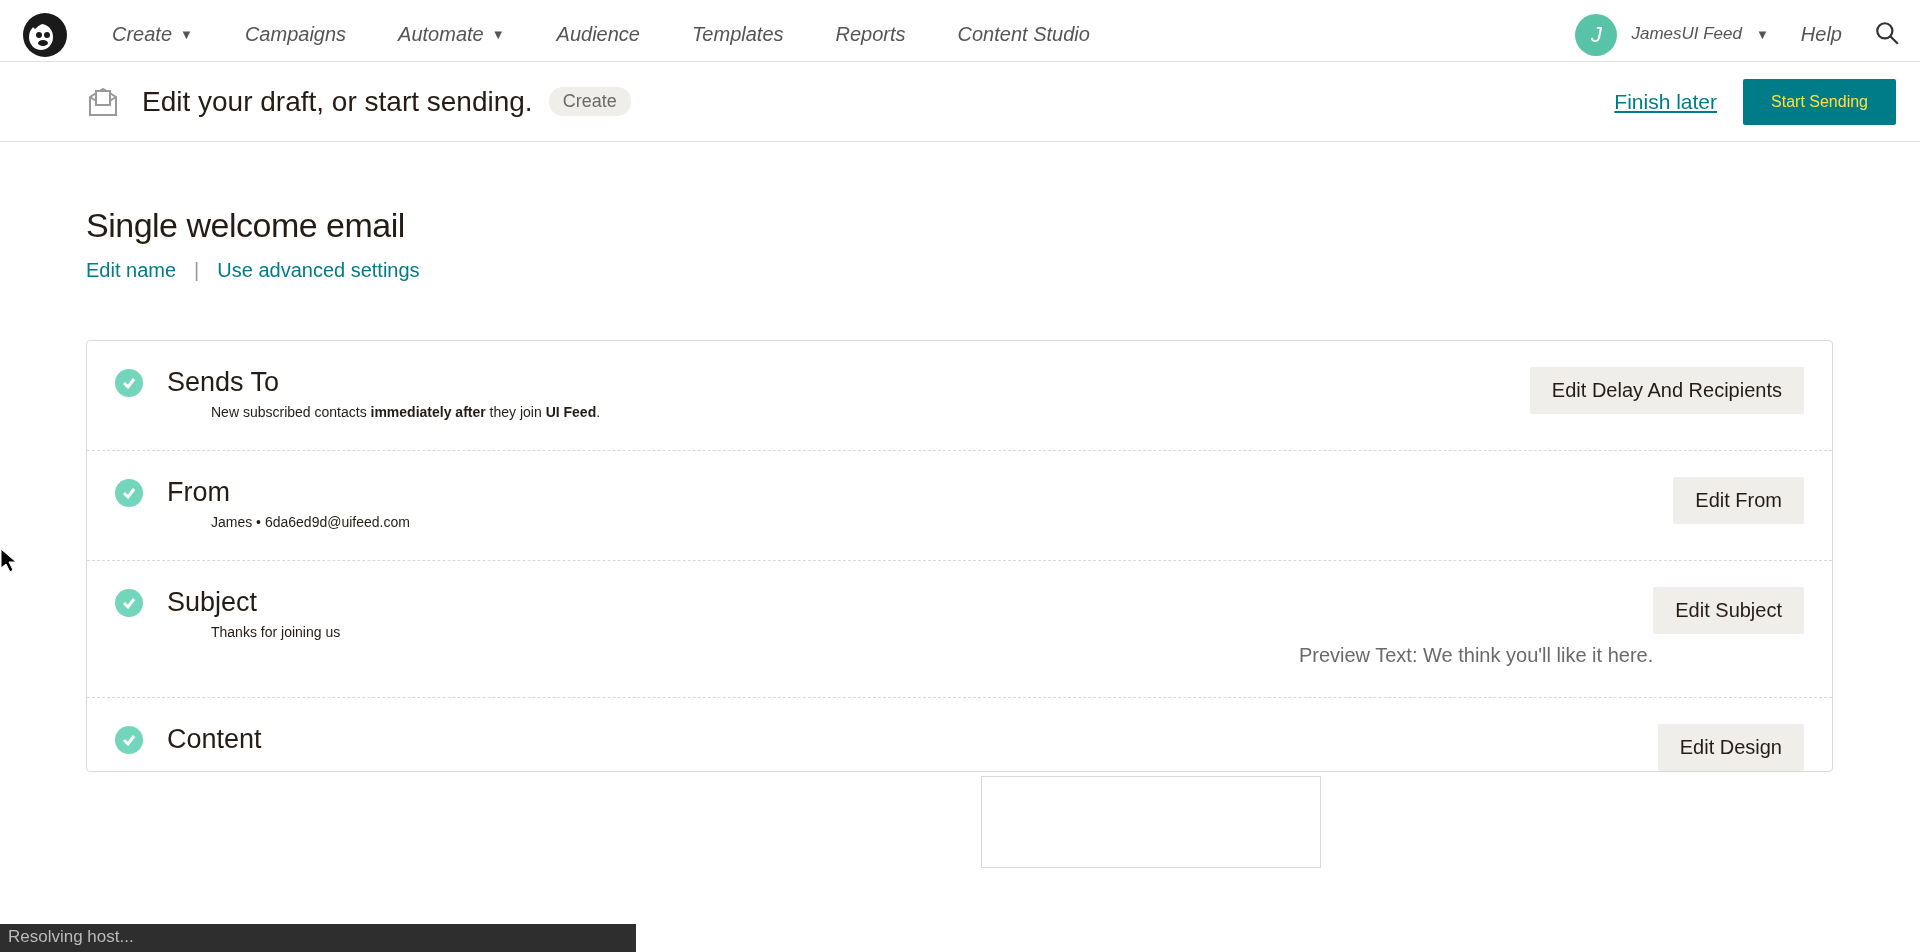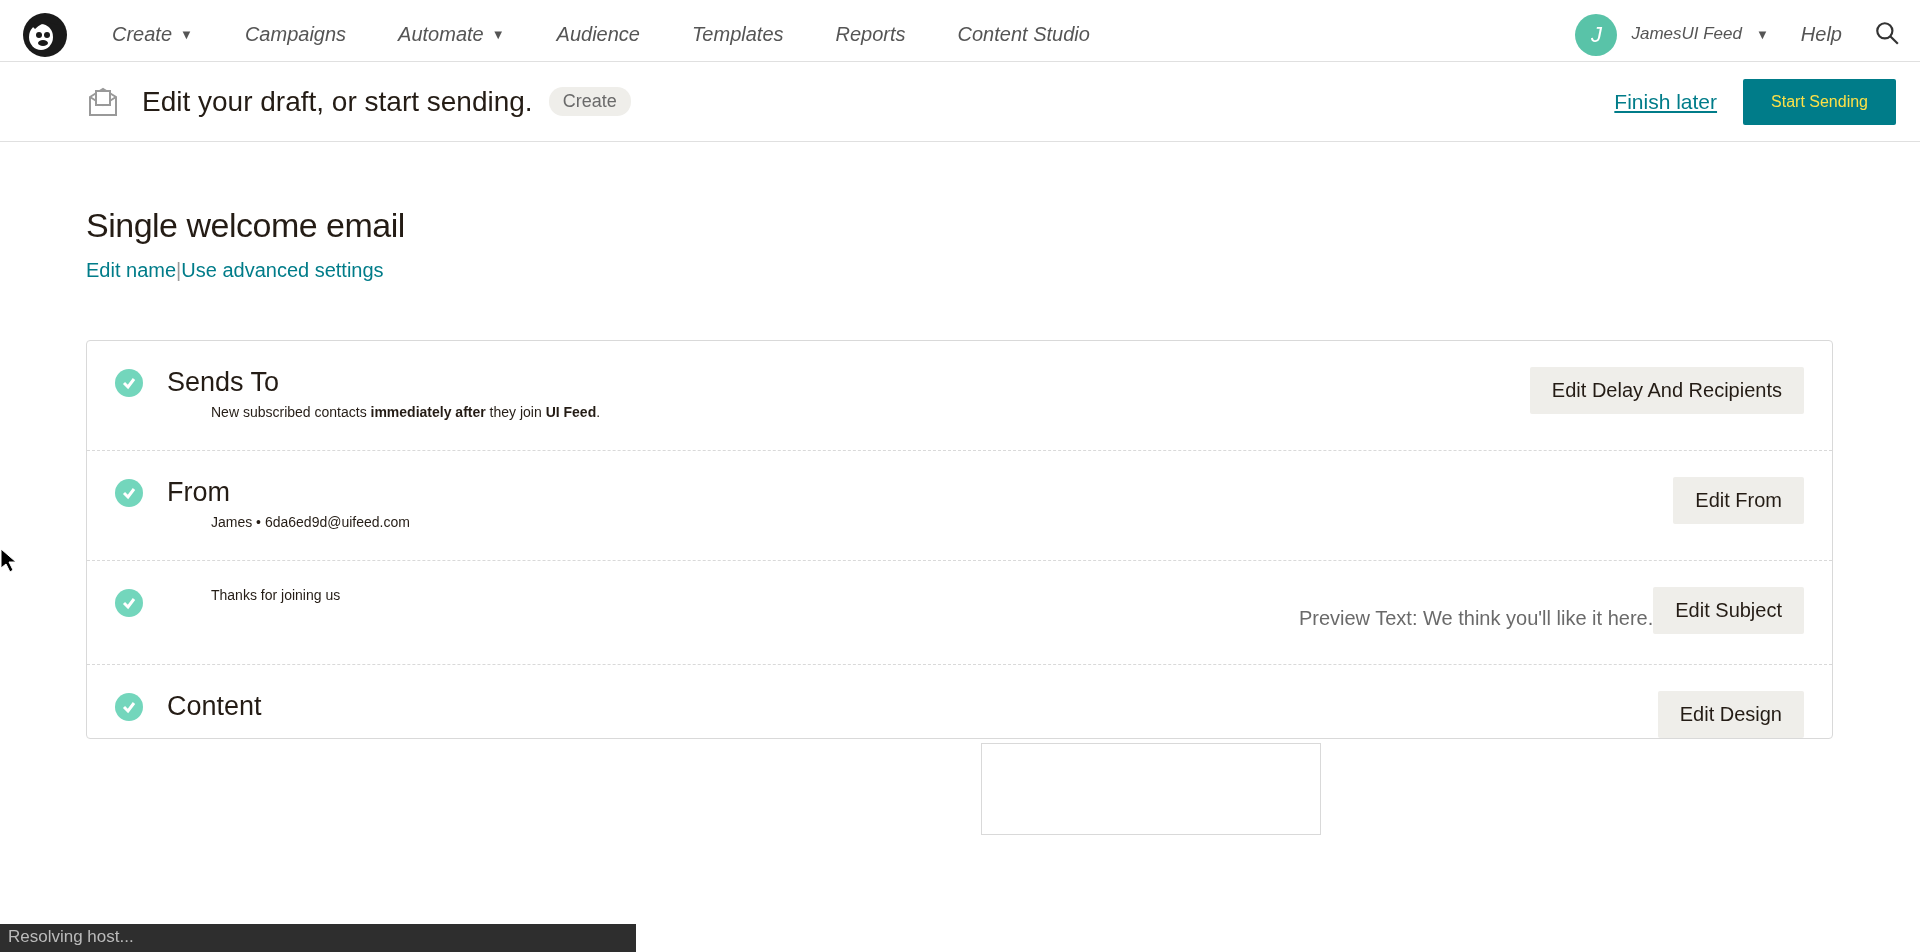--- a/index.html
+++ b/index.html
@@ -24,21 +24,21 @@
 .draft-icon { width:34px; height:34px; margin-right: 22px; }
 .draft-title { font-size: 28px; font-weight:500; margin-right: 16px; text-align: center; }
 .badge { background:#efeeea; color:#6a6a6a; border-radius: 14px; padding: 4px 14px; font-size:18px; }
 .actionbar-right { margin-left:auto; display:flex; align-items:center; gap: 26px; }
 .finish-link { color:#007c89; font-size:21px; text-decoration: underline; cursor:pointer; }
 .start-btn { background:#007c89; color:#fde047; border:none; padding: 14px 28px; font-size:16px; font-weight:500; border-radius:2px; cursor:pointer; }
 
 
 .main { padding: 64px 24px 0 86px; }
 .page-title { font-size: 34px; font-weight:400; letter-spacing:-0.5px; margin-bottom: 14px; }
-.title-links { font-size:20px; color:#007c89; display:flex; align-items:flex-start; }
+.title-links { font-size:20px; color:#007c89; display:flex; align-items:flex-start; gap: 18px; }
 .title-links .sep { color:#999; }
 .title-links a { color:#007c89; cursor:pointer; }
 
 .panel { border:1px solid #d9d9d9; border-radius:4px; margin-top: 58px; width: 1747px; }
 .section { padding: 26px 28px 30px 28px; display:flex; align-items:flex-start; border-top:1px dashed #d9d9d9; position:relative; }
 .section:first-child { border-top:none; }
 .check { width:28px; height:28px; border-radius:50%; background:#73d6bc; display:flex; align-items:center; justify-content:center; margin-right: 24px; flex-shrink:0; margin-top:2px; }
 .check svg { width:16px; height:16px; stroke:#fff; stroke-width:3; fill:none; }
 .section-body { flex:1; }
 .section-title { font-size:27px; font-weight:400; margin-bottom:6px; }
@@ -167,20 +167,21 @@
       <button class="edit-btn">Edit From</button>
     </div>
 
     <div class="section">
       <div class="check">
           <svg viewBox="0 0 16 16">
             <polyline points="3,8 7,12 13,4"></polyline>
           </svg>
         </div>
       <div class="section-body">
+        <div class="section-title">Subject</div>
         <div class="section-desc">Thanks for joining us</div>
         <div class="section-sub">Preview Text: We think you'll like it here.</div>
       </div>
       <button class="edit-btn">Edit Subject</button>
     </div>
 
     <div class="section" style="padding-bottom:0;">
       <div class="check">
           <svg viewBox="0 0 16 16">
             <polyline points="3,8 7,12 13,4"></polyline>

